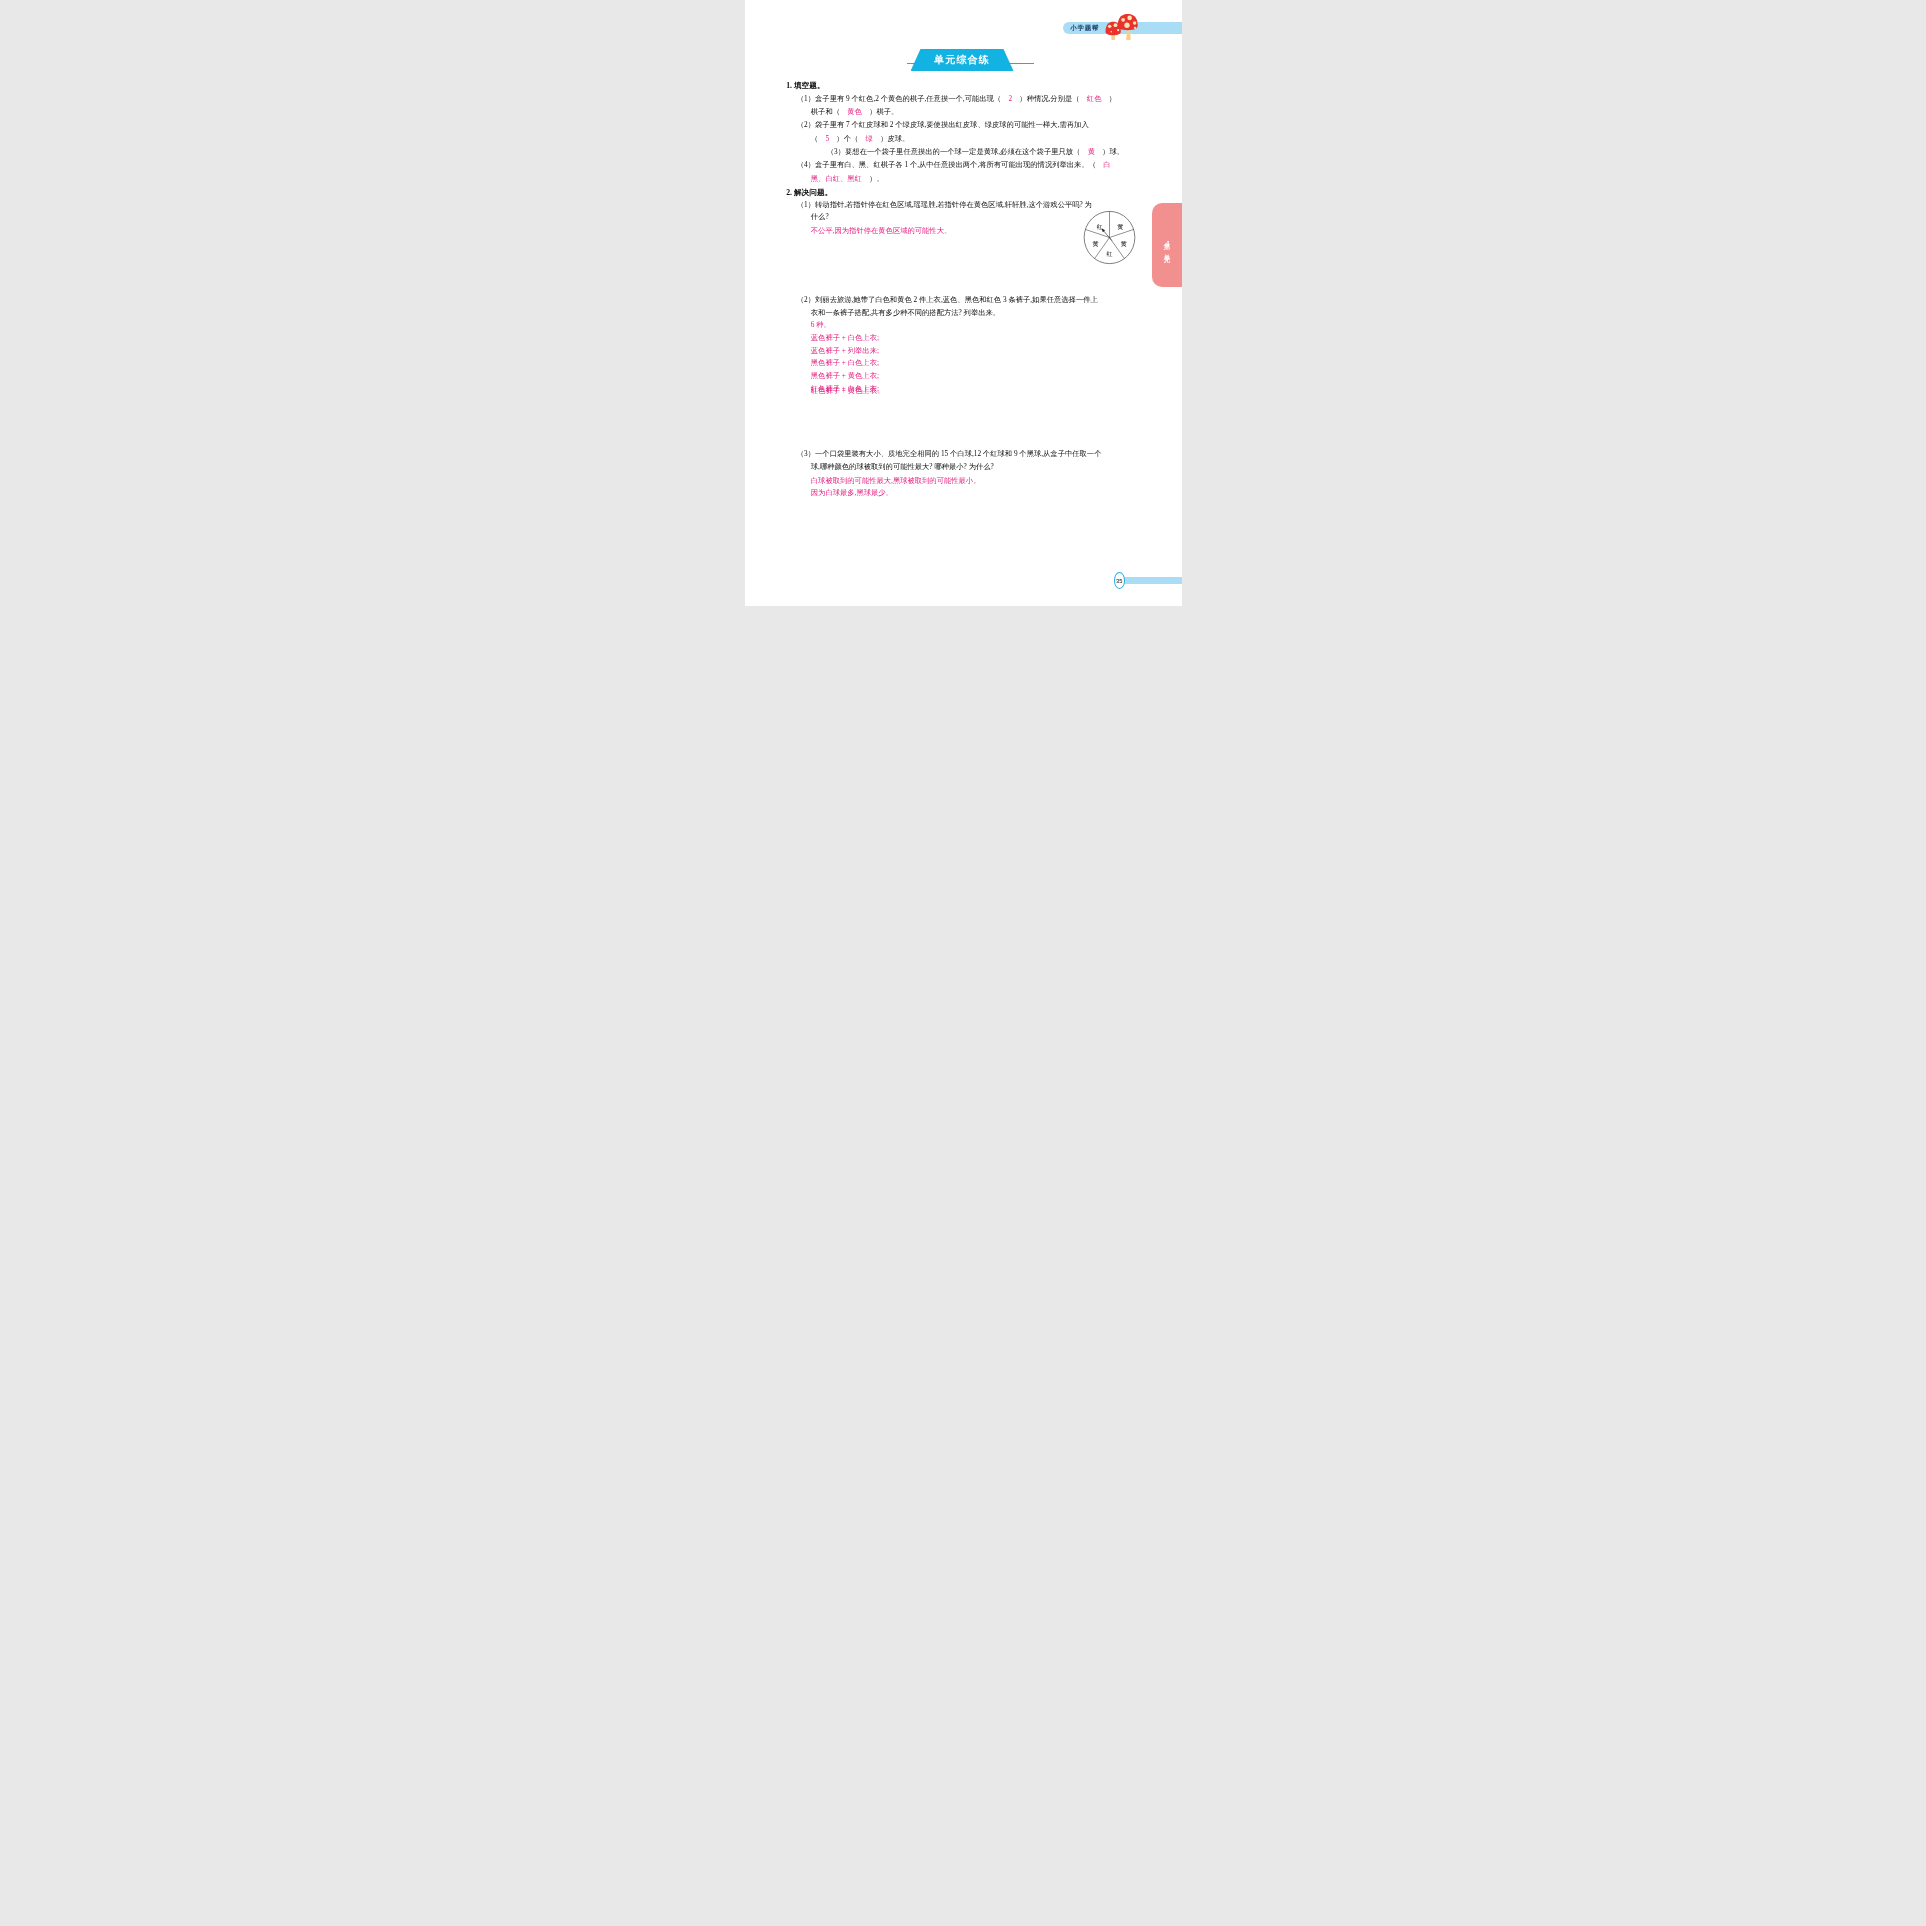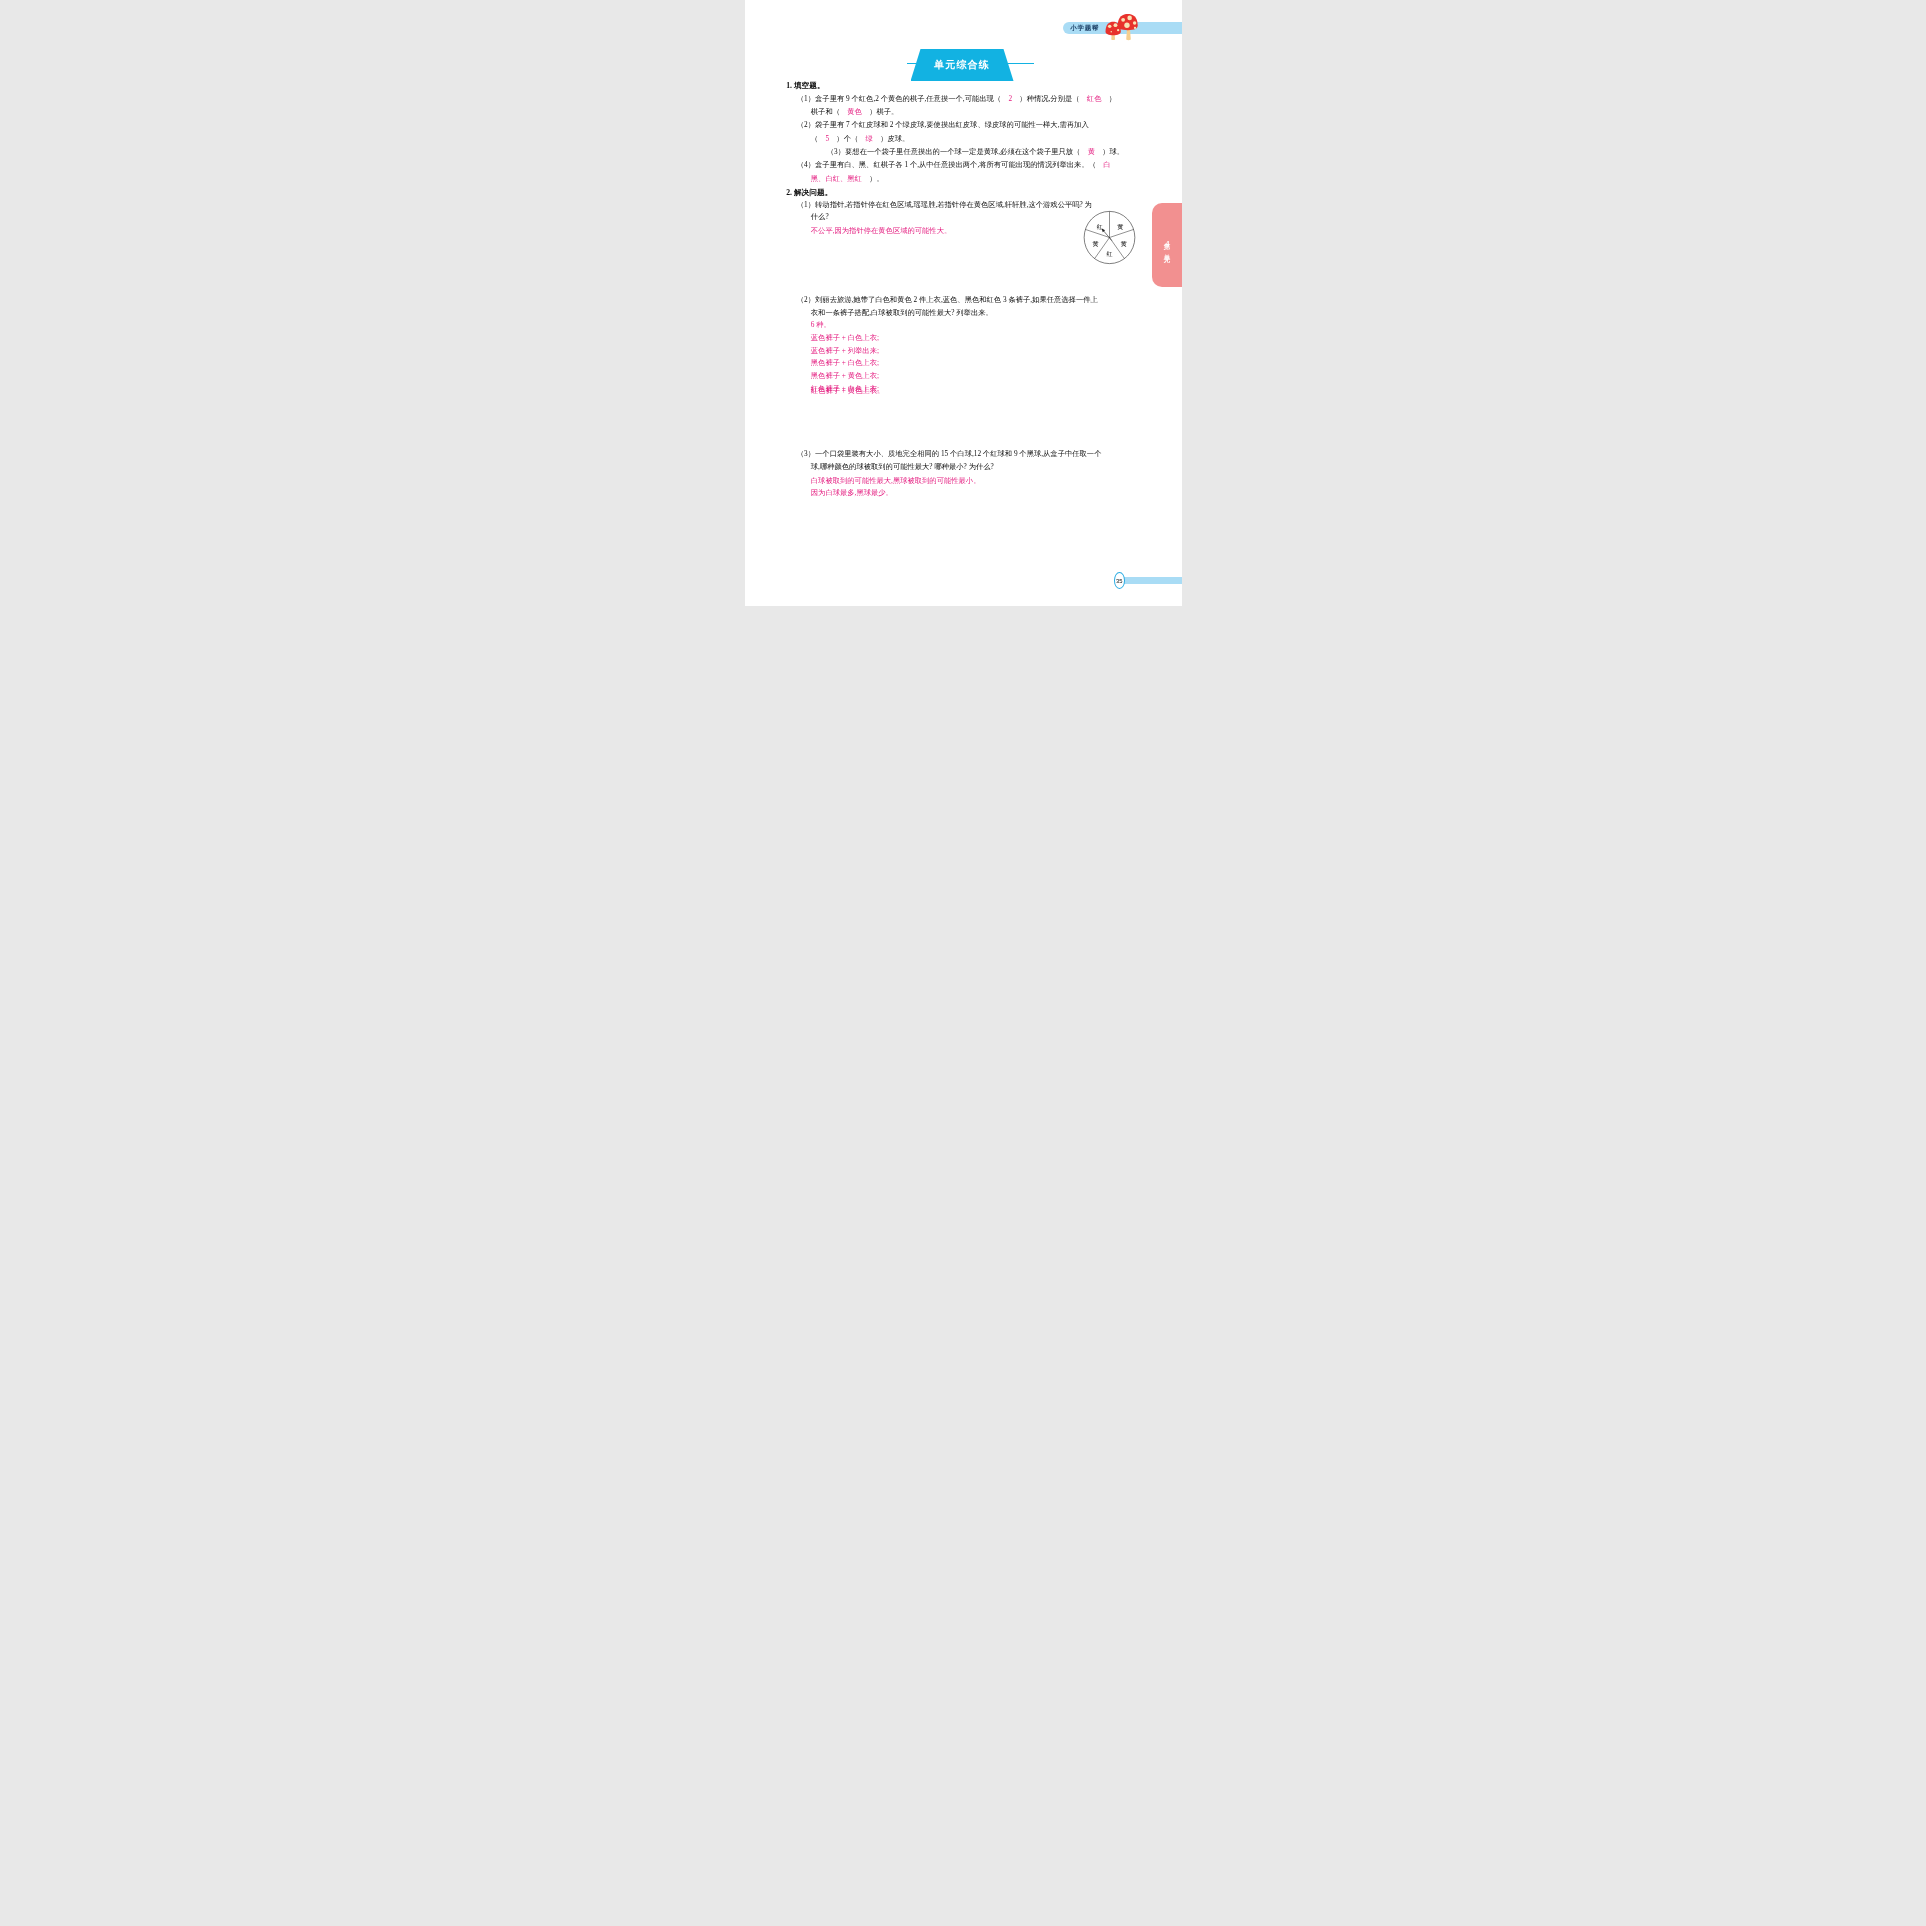--- a/index.html
+++ b/index.html
@@ -6,21 +6,21 @@
   .page{position:relative;width:437px;height:606px;background:#ffffff;margin:0 auto;
         overflow:hidden;font-family:"Liberation Serif","DejaVu Serif",serif;}
   
   .brand-banner{position:absolute;left:318px;top:22px;width:119px;height:12px;
         background:#a9dcf5;border-radius:6.2px 0 0 6.2px;}
   .brand-text{position:absolute;left:7.7px;top:1.5px;font-family:"Liberation Sans","DejaVu Sans",sans-serif;
         font-weight:bold;font-size:6.5px;letter-spacing:0.8px;color:#14375e;}
   .mushrooms{position:absolute;left:349px;top:14px;width:46px;height:27px;}
   
   .title-underline{position:absolute;left:162px;top:63px;width:127px;height:1.2px;background:#12b2e2;}
-  .title-trapezoid{position:absolute;left:166px;top:49px;width:103px;height:32px;background:#12b2e2;
+  .title-trapezoid{position:absolute;left:166px;top:49px;width:103px;height:22px;background:#12b2e2;
         clip-path:polygon(10px 0,93px 0,100% 100%,0 100%);
         display:flex;align-items:center;justify-content:center;}
   .title-trapezoid span{color:#fff;font-family:"Liberation Sans","DejaVu Sans",sans-serif;
         font-weight:bold;font-size:10px;letter-spacing:1.2px;}
   
   .line{position:absolute;white-space:pre;font-size:7.3px;color:#0d0d0d;line-height:1;}
   .hdr{font-weight:bold;font-size:7.7px;}
   .pink{color:#e4197e;}
   
   .spinner{position:absolute;left:338px;top:210px;width:53px;height:55px;}
@@ -127,21 +127,21 @@
   </svg>
 
   <div class="side-tab">
     <span>第4单元</span>
   </div>
 
   <div class="line" style="left:45px;top:289px;">
     <span>（2）刘丽去旅游,她带了白色和黄色 2 件上衣,蓝色、黑色和红色 3 条裤子,如果任意选择一件上</span>
   </div>
   <div class="line" style="left:59px;top:302px;">
-    <span>衣和一条裤子搭配,白球被取到的可能性最大? 列举出来。</span>
+    <span>衣和一条裤子搭配,共有多少种不同的搭配方法? 列举出来。</span>
   </div>
   <div class="line pink" style="left:59px;top:314px;">
     <span>6 种。</span>
   </div>
   <div class="line pink" style="left:59px;top:327px;">
     <span>蓝色裤子 + 白色上衣;</span>
   </div>
   <div class="line pink" style="left:59px;top:340px;">
     <span>蓝色裤子 + 列举出来;</span>
   </div>

